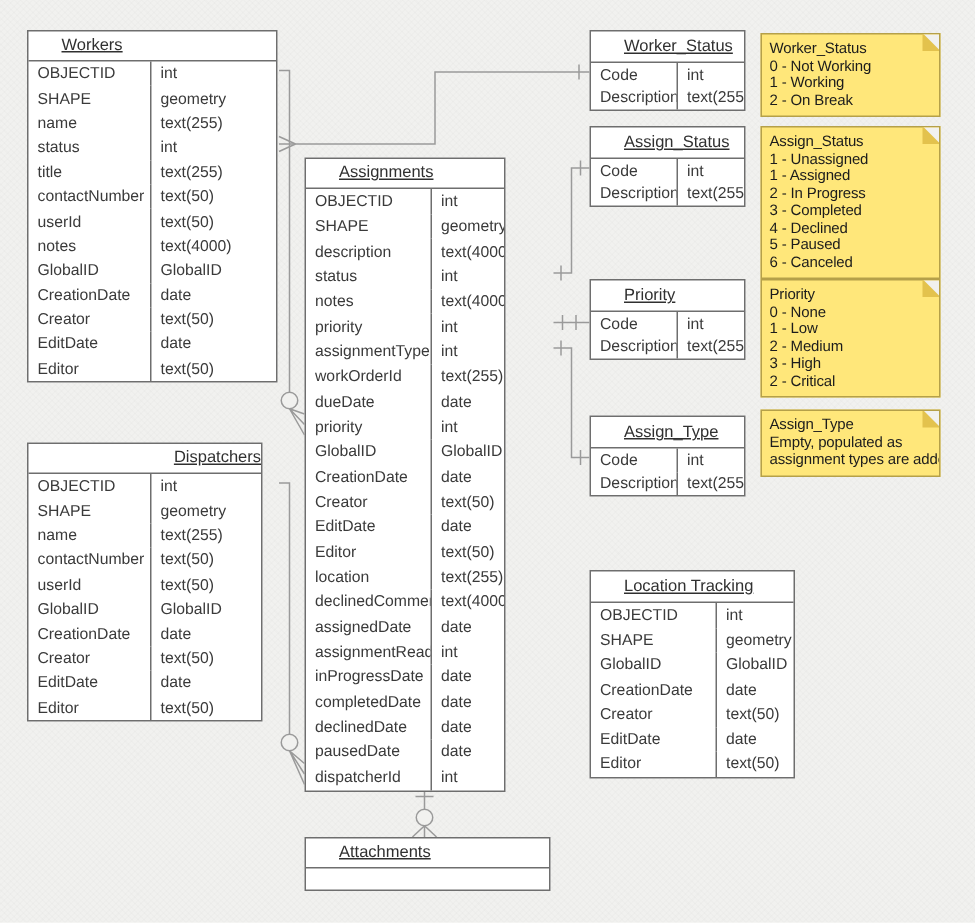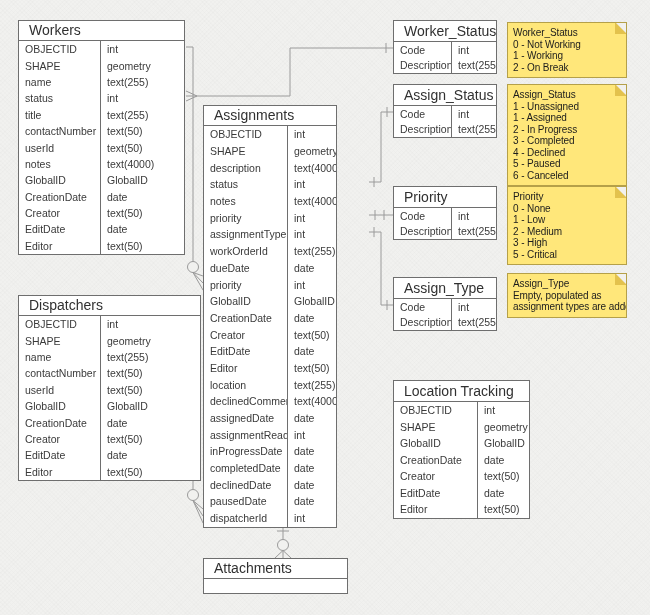--- a/index.html
+++ b/index.html
@@ -11,22 +11,22 @@
       repeating-linear-gradient(135deg, rgba(0,0,0,0.013) 0 1px, transparent 1px 3px);
     font-family:"Liberation Sans", sans-serif;
   }
   .wires{position:absolute;left:0;top:0;pointer-events:none;}
   .wires path{stroke:#9a9a9a;stroke-width:1;fill:none;}
   .wires circle{stroke:#9a9a9a;stroke-width:1;fill:#f1f1ef;}
 
   .ent{position:absolute;background:#ffffff;border:1px solid #6e6e6e;box-sizing:border-box;}
   .ent-title{
     height:var(--th,19px);line-height:var(--th,19px);
-    padding-left:10px;font-size:14px;color:#303030;
-    border-bottom:1px solid #6e6e6e;white-space:nowrap;overflow:hidden;
+    padding-left:22px;font-size:11px;color:#303030;
+    border-bottom:1px solid #6e6e6e;white-space:nowrap;overflow:hidden;text-decoration:underline;
   }
   .ent-row{display:flex;height:var(--rh,16.4px);font-size:10.5px;color:#3a3a3a;}
   .ent-row .fn{
     width:var(--nc,82px);box-sizing:border-box;border-right:1px solid #6e6e6e;
     padding-left:6px;display:flex;align-items:center;white-space:nowrap;overflow:hidden;
   }
   .ent-row .ft{flex:1;padding-left:6px;display:flex;align-items:center;white-space:nowrap;overflow:hidden;}
   .ent-row.empty{height:14px;}
 
   .note{
@@ -140,21 +140,21 @@
           <div class="fn">EditDate</div>
           <div class="ft">date</div>
         </div>
         <div class="ent-row">
           <div class="fn">Editor</div>
           <div class="ft">text(50)</div>
         </div>
       </div>
   </div>
 
-  <div class="ent" style="left:18px;top:295px;width:183px;--nc:82px;--rh:16.4px;--th:19px;">
+  <div class="ent" style="left:18px;top:295px;width:157px;text-align:right;--nc:82px;--rh:16.4px;--th:19px;">
     <div class="ent-title">Dispatchers</div>
     <div class="ent-body">
         <div class="ent-row">
           <div class="fn">OBJECTID</div>
           <div class="ft">int</div>
         </div>
         <div class="ent-row">
           <div class="fn">SHAPE</div>
           <div class="ft">geometry</div>
         </div>
@@ -378,21 +378,21 @@
           <div class="fn">EditDate</div>
           <div class="ft">date</div>
         </div>
         <div class="ent-row">
           <div class="fn">Editor</div>
           <div class="ft">text(50)</div>
         </div>
       </div>
   </div>
 
-  <div class="ent" style="left:203px;top:558px;width:145px;--nc:82px;--th:19px;">
+  <div class="ent" style="left:203px;top:558px;width:164px;--nc:82px;--th:19px;">
     <div class="ent-title">Attachments</div>
     <div class="ent-body">
         <div class="ent-row empty"></div>
       </div>
   </div>
 
   <div class="note" style="left:507px;top:22px;">
     <div class="fold"></div>
     <div class="note-title">Worker_Status</div>
     <div class="note-body">
@@ -417,21 +417,21 @@
   </div>
 
   <div class="note" style="left:507px;top:186px;">
     <div class="fold"></div>
     <div class="note-title">Priority</div>
     <div class="note-body">
         <div class="note-line">0 - None</div>
         <div class="note-line">1 - Low</div>
         <div class="note-line">2 - Medium</div>
         <div class="note-line">3 - High</div>
-        <div class="note-line">5 - Critical</div>
+        <div class="note-line">2 - Critical</div>
       </div>
   </div>
 
   <div class="note" style="left:507px;top:273px;">
     <div class="fold"></div>
     <div class="note-title">Assign_Type</div>
     <div class="note-body">
         <div class="note-line">Empty, populated as</div>
         <div class="note-line">assignment types are added</div>
       </div>

